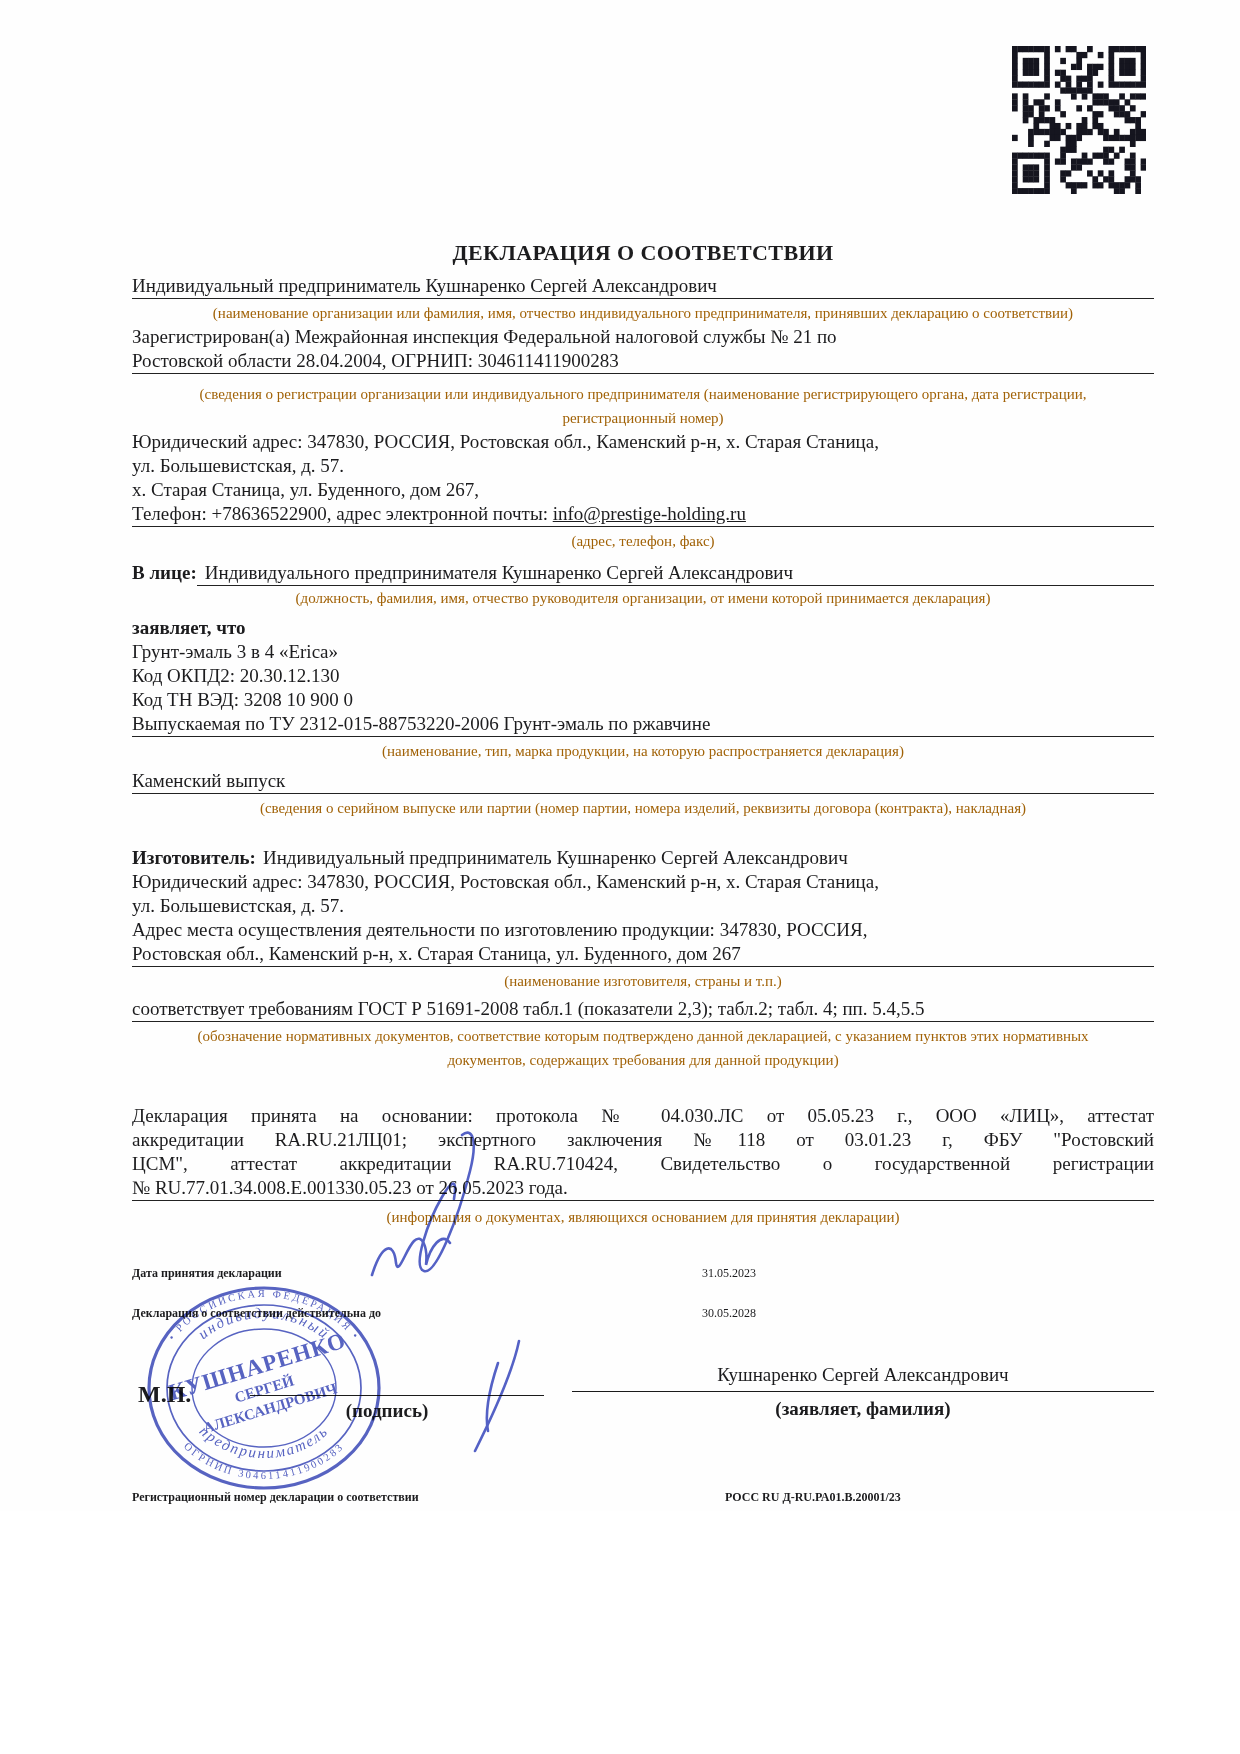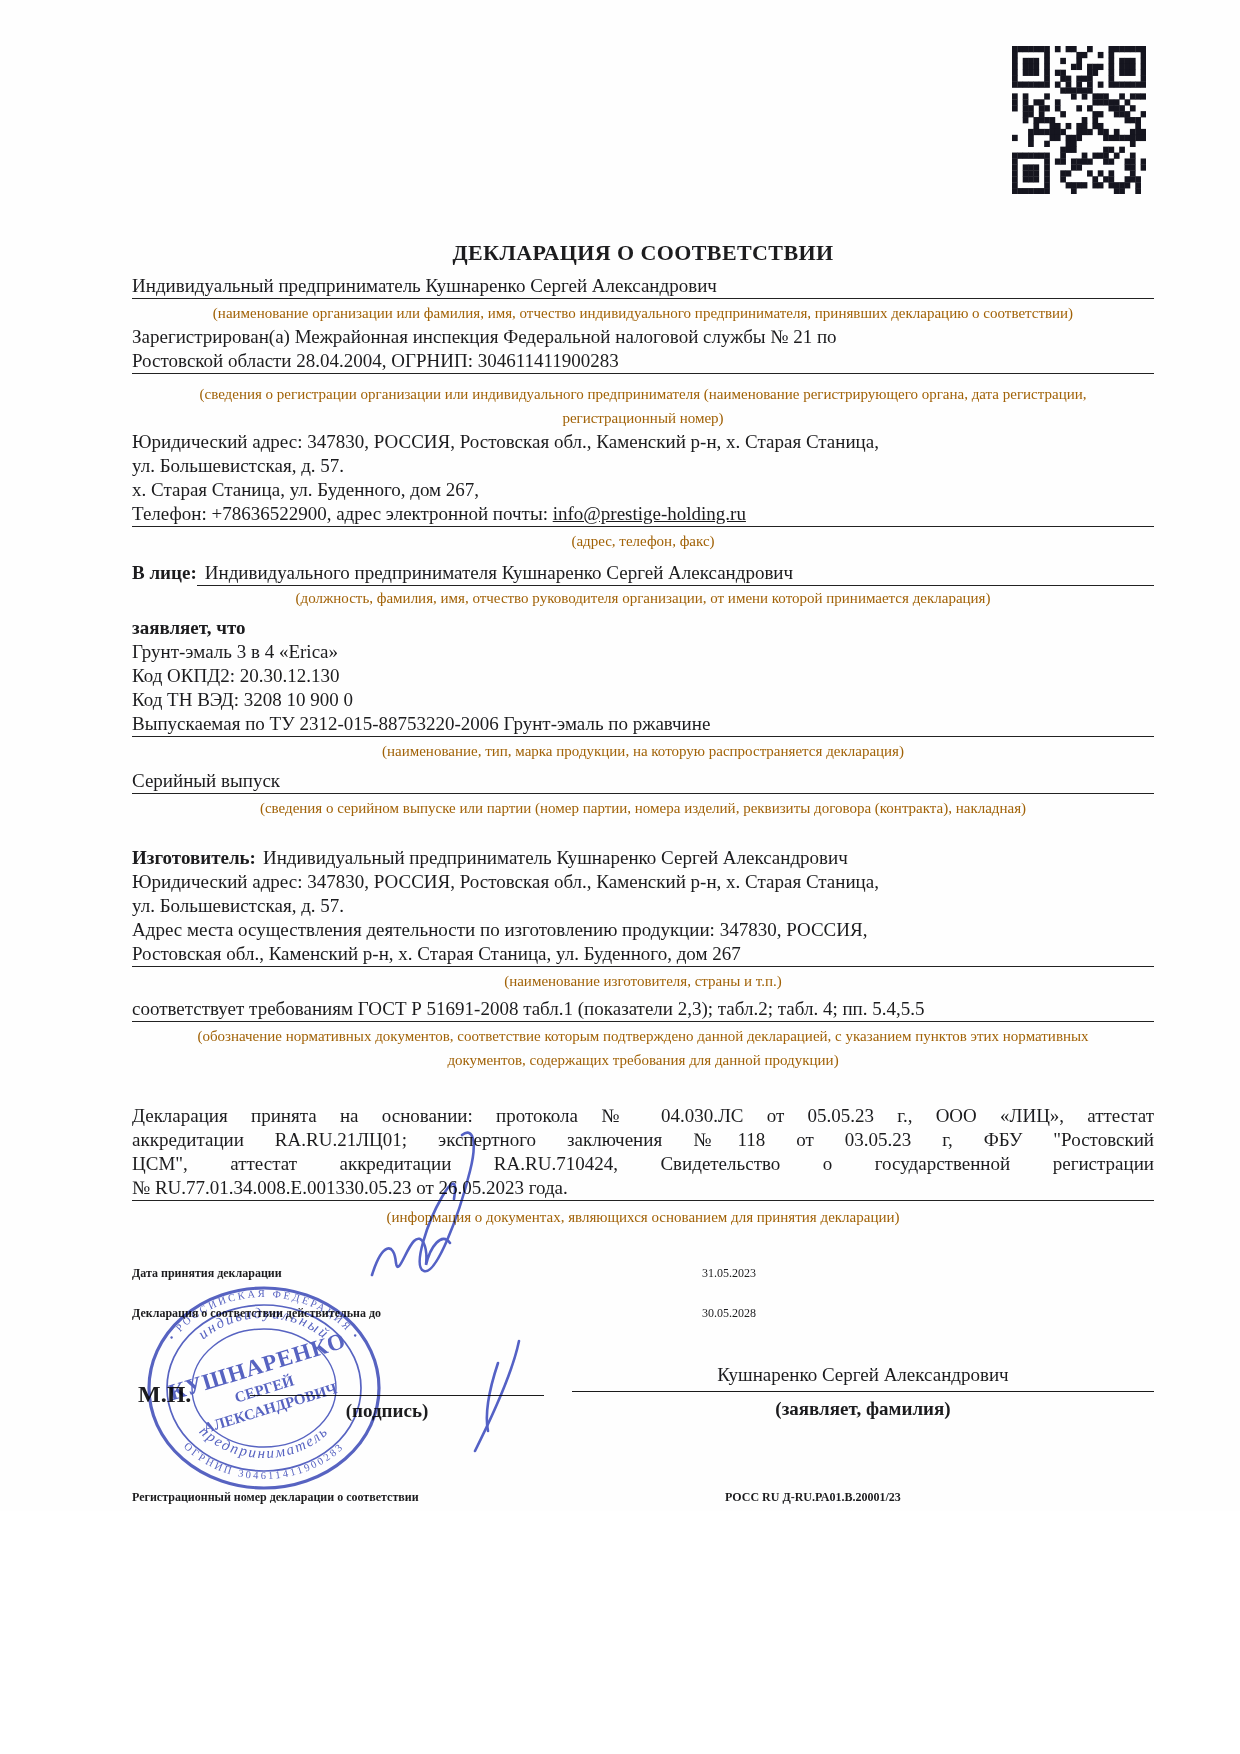--- a/index.html
+++ b/index.html
@@ -396,36 +396,36 @@
     </div>
     <div class="cap mb6">(должность, фамилия, имя, отчество руководителя организации, от имени которой принимается декларация)</div>
 
     <div class="ln b">заявляет, что</div>
     <div class="ln">Грунт-эмаль 3 в 4  «Erica»</div>
     <div class="ln">Код ОКПД2: 20.30.12.130</div>
     <div class="ln">Код ТН ВЭД: 3208 10 900 0</div>
     <div class="ln ul mb2">Выпускаемая по ТУ 2312-015-88753220-2006 Грунт-эмаль по ржавчине</div>
     <div class="cap mb6">(наименование, тип, марка продукции, на которую распространяется декларация)</div>
 
-    <div class="ln ul mb2">Серийный выпуск</div>
+    <div class="ln ul mb2">Каменский выпуск</div>
     <div class="cap mb26">(сведения о серийном выпуске или партии (номер партии, номера изделий, реквизиты договора (контракта), накладная)</div>
 
     <div class="ln"><span class="b">Изготовитель:</span><span class="gap-left">Индивидуальный предприниматель Кушнаренко Сергей Александрович</span></div>
     <div class="ln">Юридический адрес: 347830, РОССИЯ, Ростовская обл., Каменский р-н, х. Старая Станица,</div>
     <div class="ln">ул. Большевистская, д. 57.</div>
     <div class="ln">Адрес места осуществления деятельности по изготовлению продукции: 347830, РОССИЯ,</div>
     <div class="ln ul mb2">Ростовская обл., Каменский р-н, х. Старая Станица, ул. Буденного, дом 267</div>
     <div class="cap mb4">(наименование изготовителя, страны и т.п.)</div>
 
     <div class="ln ul mb2">соответствует требованиям ГОСТ Р 51691-2008 табл.1 (показатели 2,3); табл.2; табл. 4; пп. 5.4,5.5</div>
     <div class="cap mb32">(обозначение нормативных документов, соответствие которым подтверждено данной декларацией, с указанием пунктов этих нормативных документов, содержащих требования для данной продукции)</div>
 
     <div class="ul mb4">
       <div class="ln just">Декларация принята на основании: протокола № 04.030.ЛС от 05.05.23 г., ООО «ЛИЦ», аттестат</div>
-      <div class="ln just">аккредитации RA.RU.21ЛЦ01; экспертного заключения №118 от 03.05.23 г, ФБУ "Ростовский</div>
+      <div class="ln just">аккредитации RA.RU.21ЛЦ01; экспертного заключения №118 от 03.01.23 г, ФБУ "Ростовский</div>
       <div class="ln just">ЦСМ", аттестат аккредитации RA.RU.710424, Свидетельство о государственной регистрации</div>
       <div class="ln">№ RU.77.01.34.008.Е.001330.05.23 от 26.05.2023 года.</div>
     </div>
     <div class="cap mb32">(информация о документах, являющихся основанием для принятия декларации)</div>
 
     <div class="row mb16">
       <span class="lbl b">Дата принятия декларации</span>
       <span>31.05.2023</span>
     </div>
     <div class="row">

